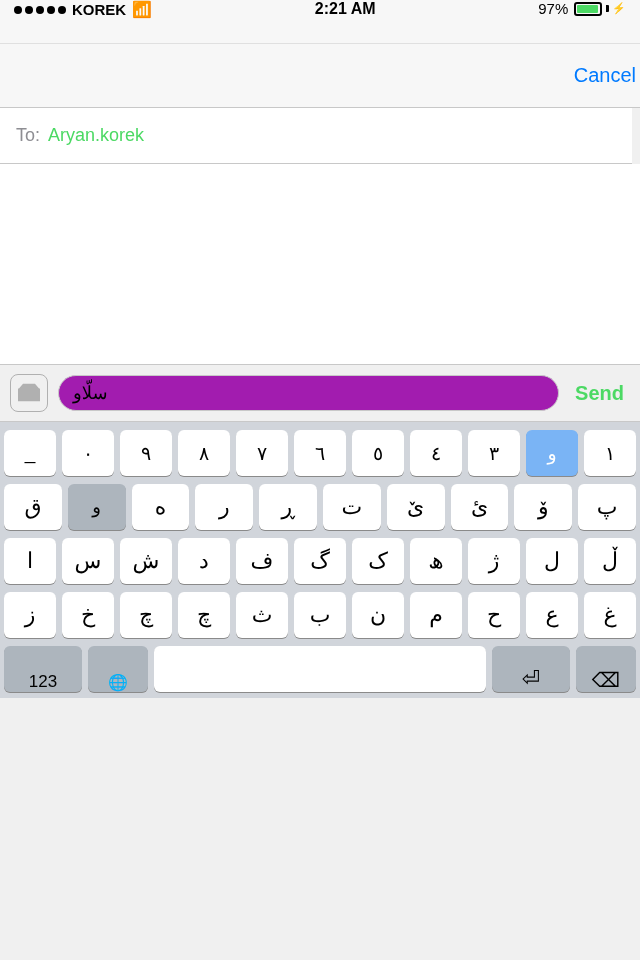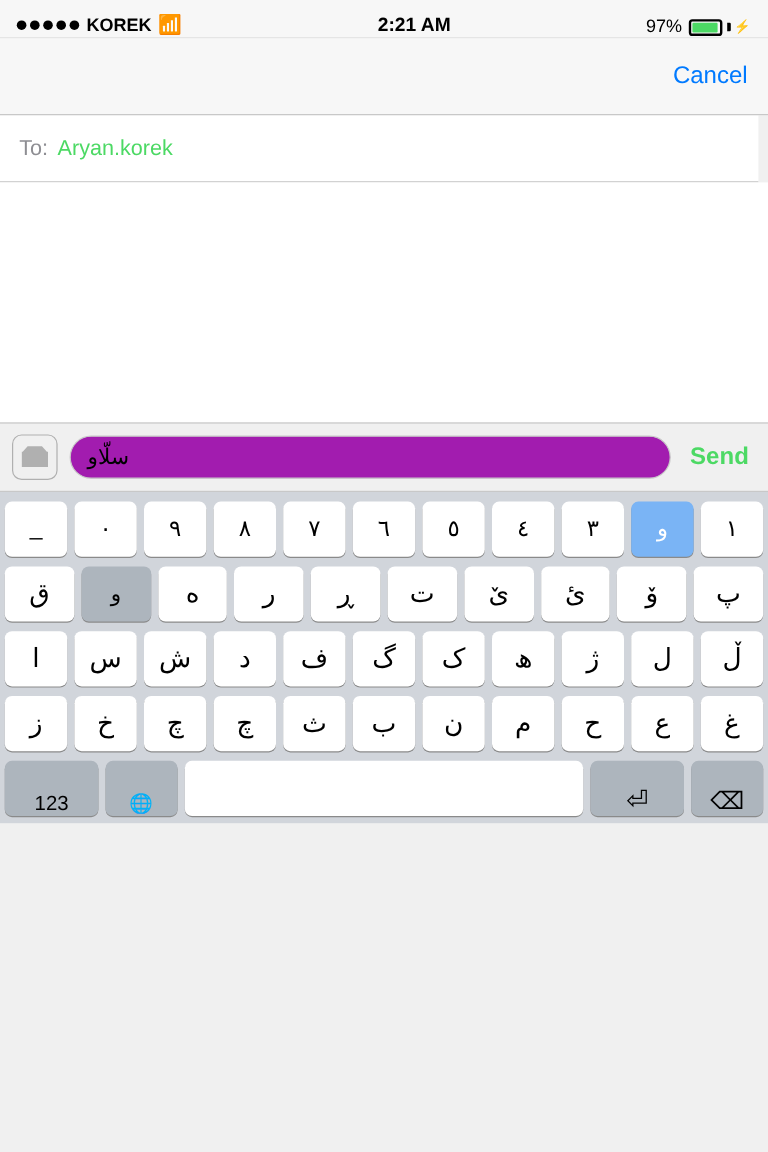--- a/index.html
+++ b/index.html
@@ -8,24 +8,24 @@
       height: 960px;
       overflow: hidden;
       font-family: -apple-system, 'Helvetica Neue', Arial, sans-serif;
       background: #f0f0f0;
       position: relative;
     }
 
     
     #status-bar {
       width: 640px;
-      height: 32px;
+      height: 44px;
       background: #f7f7f7;
       display: flex;
-      align-items: flex-end;
+      align-items: flex-start;
       justify-content: space-between;
       padding: 0 14px;
       border-bottom: 1px solid #e0e0e0;
     }
     .status-left {
       display: flex;
       align-items: center;
       gap: 6px;
       font-size: 16px;
       font-weight: 600;
@@ -68,21 +68,21 @@
       justify-content: center;
       position: relative;
     }
     .header-title {
       font-size: 22px;
       font-weight: 700;
       color: #000;
     }
     .cancel-btn {
       position: absolute;
-      right: 17px;
+      right: 4px;
       font-size: 20px;
       color: #007aff;
       font-weight: 400;
       cursor: pointer;
     }
 
     
     #to-field {
       width: 632px;
       height: 56px;

